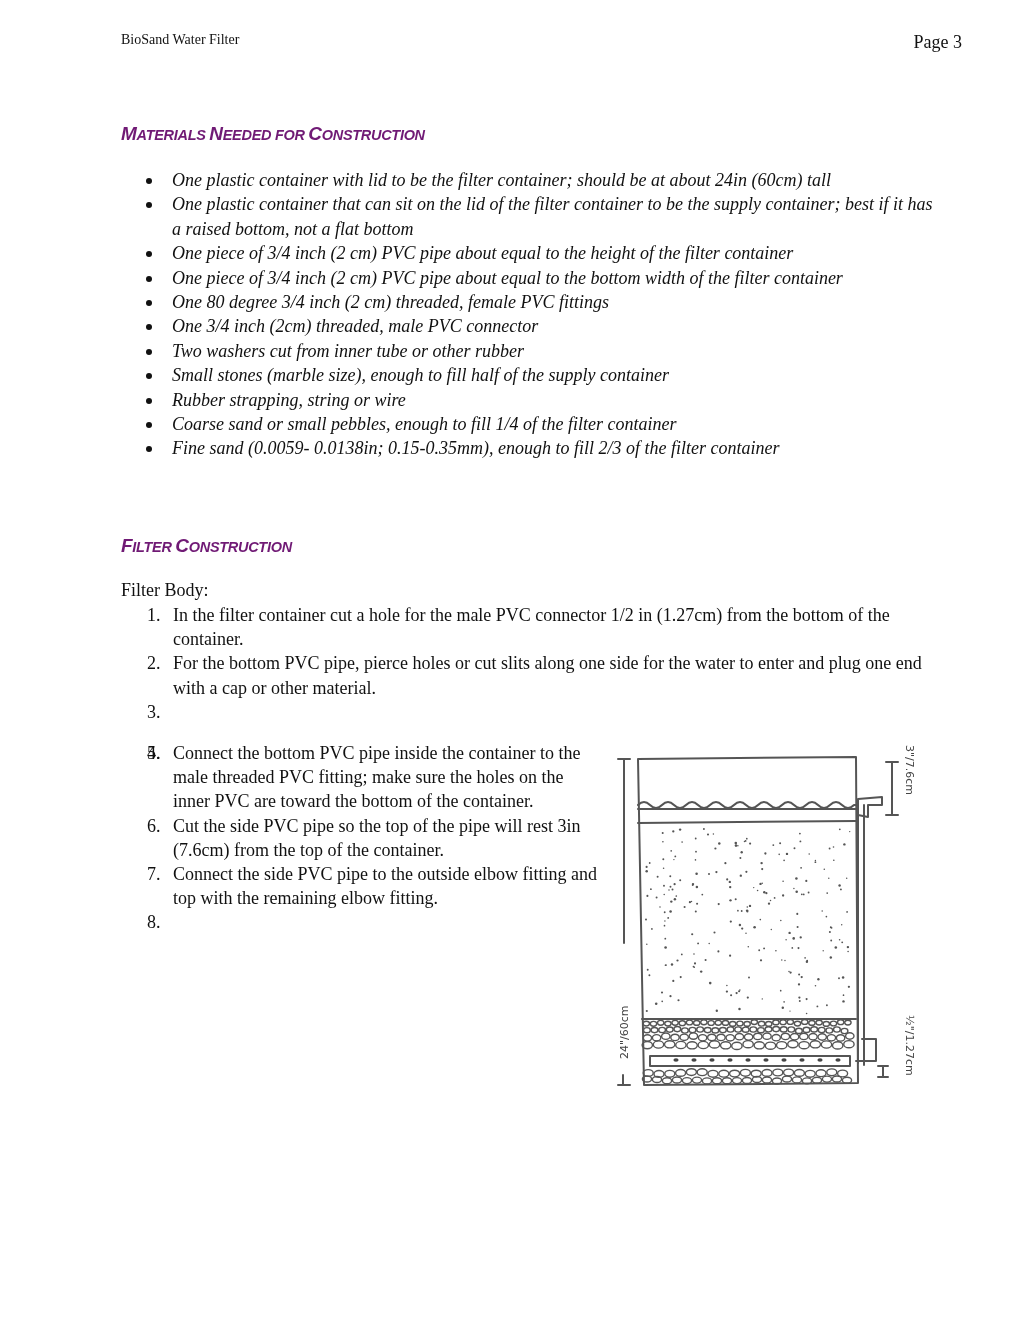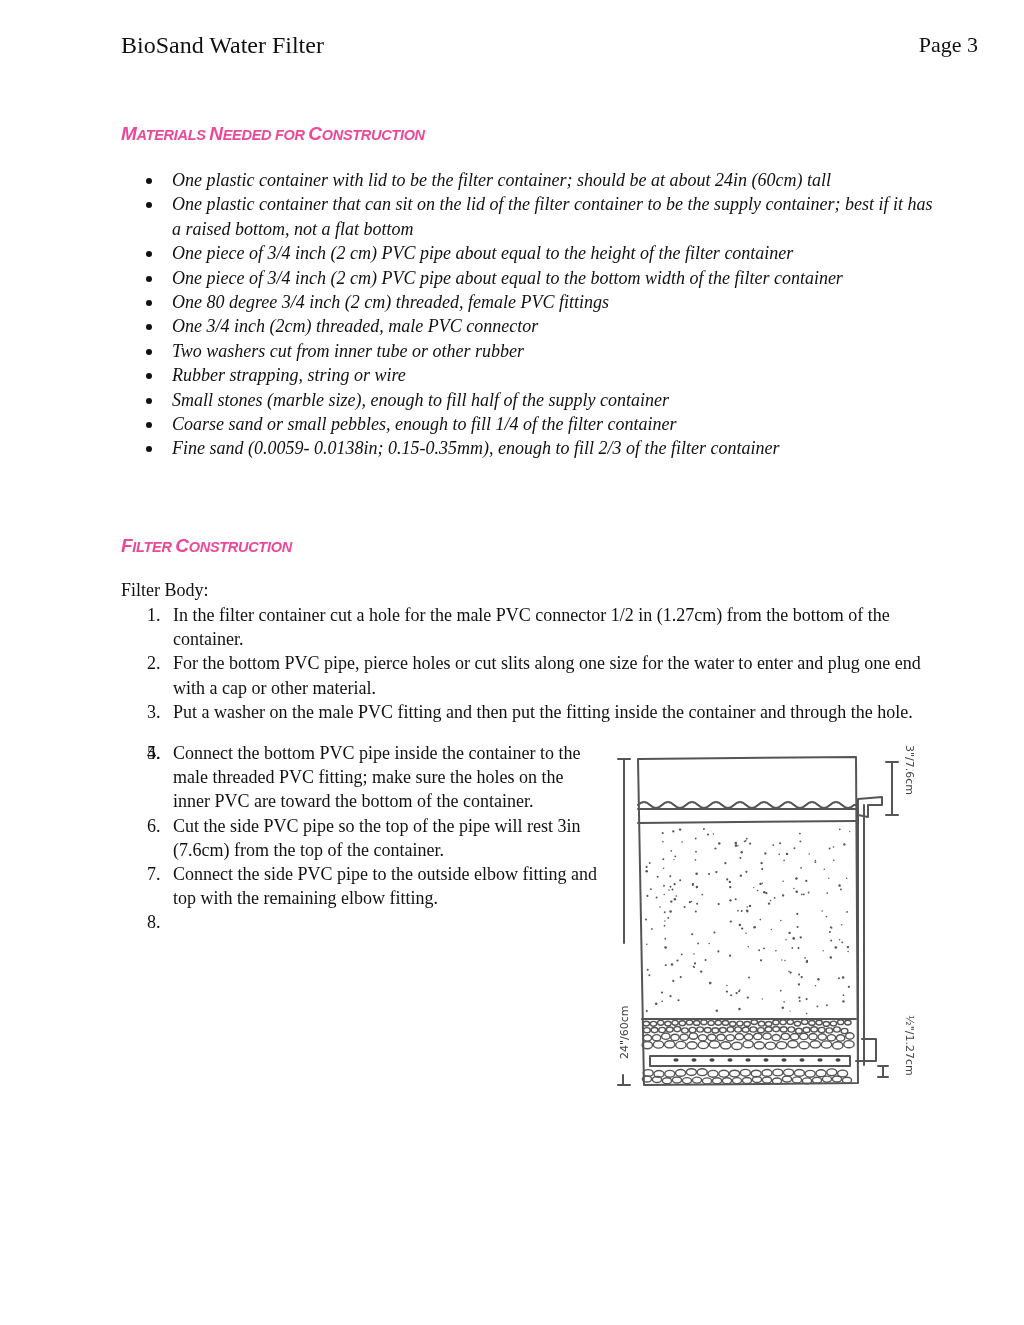--- a/index.html
+++ b/index.html
@@ -1,27 +1,27 @@
 <!DOCTYPE html>
 <html><head>
   <meta charset="utf-8">
   <style>
     html, body { margin: 0; padding: 0; background: #ffffff; }
     body {
       width: 1024px; height: 1325px; position: relative; overflow: hidden;
       font-family: "Liberation Serif", "DejaVu Serif", serif;
       color: #111111;
     }
-    .header-left { position: absolute; left: 121px; top: 32px; font-size: 24px; }
-    .header-right { position: absolute; right: 46px; top: 32px; font-size: 22px; }
+    .header-left { position: absolute; left: 121px; top: 32px; font-size: 14px; }
+    .header-right { position: absolute; right: 62px; top: 32px; font-size: 18px; }
     .section-title {
       position: absolute; left: 121px;
       font-family: "Liberation Sans", "DejaVu Sans", sans-serif;
       font-weight: bold; font-style: italic; font-size: 18px; letter-spacing: -0.3px;
-      color: #ec4899;
+      color: #701a75;
     }
     .section-title .cap { font-size: 19px; }
     .section-title .sc { font-size: 14.5px; }
     #title-materials { top: 123px; }
     #title-construction { top: 535px; }
 
     .bullets { position: absolute; left: 142px; top: 168px; width: 800px; margin: 0; padding: 0; list-style: none; }
     .bullets li { position: relative; padding-left: 30px; font-size: 18px; line-height: 24.4px; font-style: italic; }
     .bullets li::before {
       content: ""; position: absolute; left: 4px; top: 10px; width: 6px; height: 6px;
@@ -49,36 +49,36 @@
 </div>
 
 <ul class="bullets">
   <li>One plastic container with lid to be the filter container; should be at about 24in (60cm) tall</li>
   <li>One plastic container that can sit on the lid of the filter container to be the supply container; best if it has a raised bottom, not a flat bottom</li>
   <li>One piece of 3/4 inch (2 cm) PVC pipe about equal to the height of the filter container</li>
   <li>One piece of 3/4 inch (2 cm) PVC pipe about equal to the bottom width of the filter container</li>
   <li>One 80 degree 3/4 inch (2 cm) threaded, female PVC fittings</li>
   <li>One 3/4 inch (2cm) threaded, male PVC connector</li>
   <li>Two washers cut from inner tube or other rubber</li>
+  <li>Small stones (marble size), enough to fill half of the supply container</li>
   <li>Rubber strapping, string or wire</li>
-  <li>Small stones (marble size), enough to fill half of the supply container</li>
   <li>Coarse sand or small pebbles, enough to fill 1/4 of the filter container</li>
   <li>Fine sand (0.0059- 0.0138in; 0.15-0.35mm), enough to fill 2/3 of the filter container</li>
 </ul>
 
 <div class="section-title" id="title-construction">
   <span class="cap">F</span><span class="sc">ILTER </span><span class="cap">C</span><span class="sc">ONSTRUCTION</span>
 </div>
 
 <div class="subhead">Filter Body:</div>
 
 <ol class="steps wide">
   <li><span class="num">1.</span><span>In the filter container cut a hole for the male PVC connector 1/2 in (1.27cm) from the bottom of the container.</span></li>
-  <li><span class="num">2.</span><span>For the bottom PVC pipe, pierce holes or cut slits along one size for the water to enter and plug one end with a cap or other material.</span></li>
-  <li><span class="num">3.</span><span>Put a washer on the male PVC fitting and then put the fitting inside the container and through the hole.</span></li>
+  <li><span class="num">2.</span><span>For the bottom PVC pipe, pierce holes or cut slits along one side for the water to enter and plug one end with a cap or other material.</span></li>
+  <li><span class="num">3.</span></li>
 </ol>
 
 <ol class="steps narrow">
   <li><span class="num">4.</span></li>
   <li><span class="num">5.</span><span>Connect the bottom PVC pipe inside the container to the male threaded PVC fitting; make sure the holes on the inner PVC are toward the bottom of the container.</span></li>
   <li><span class="num">6.</span><span>Cut the side PVC pipe so the top of the pipe will rest 3in (7.6cm) from the top of the container.</span></li>
   <li><span class="num">7.</span><span>Connect the side PVC pipe to the outside elbow fitting and top with the remaining elbow fitting.</span></li>
   <li><span class="num">8.</span></li>
 </ol>
 

